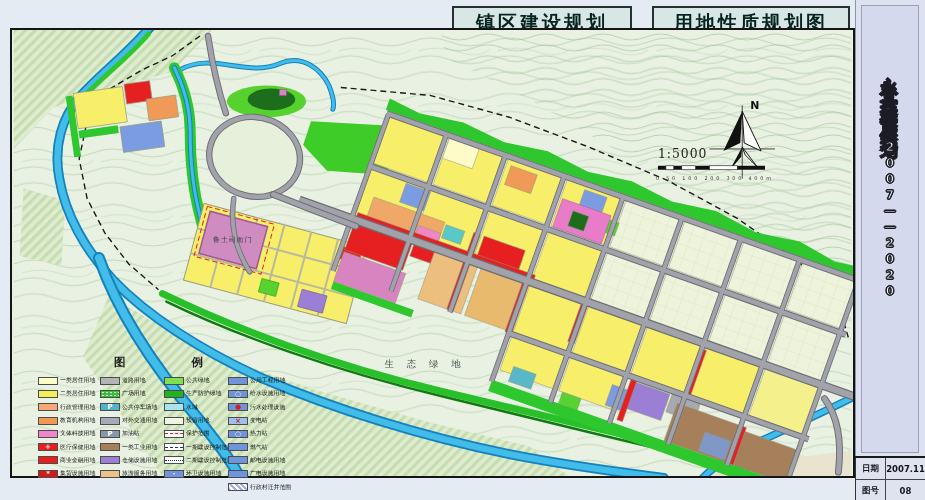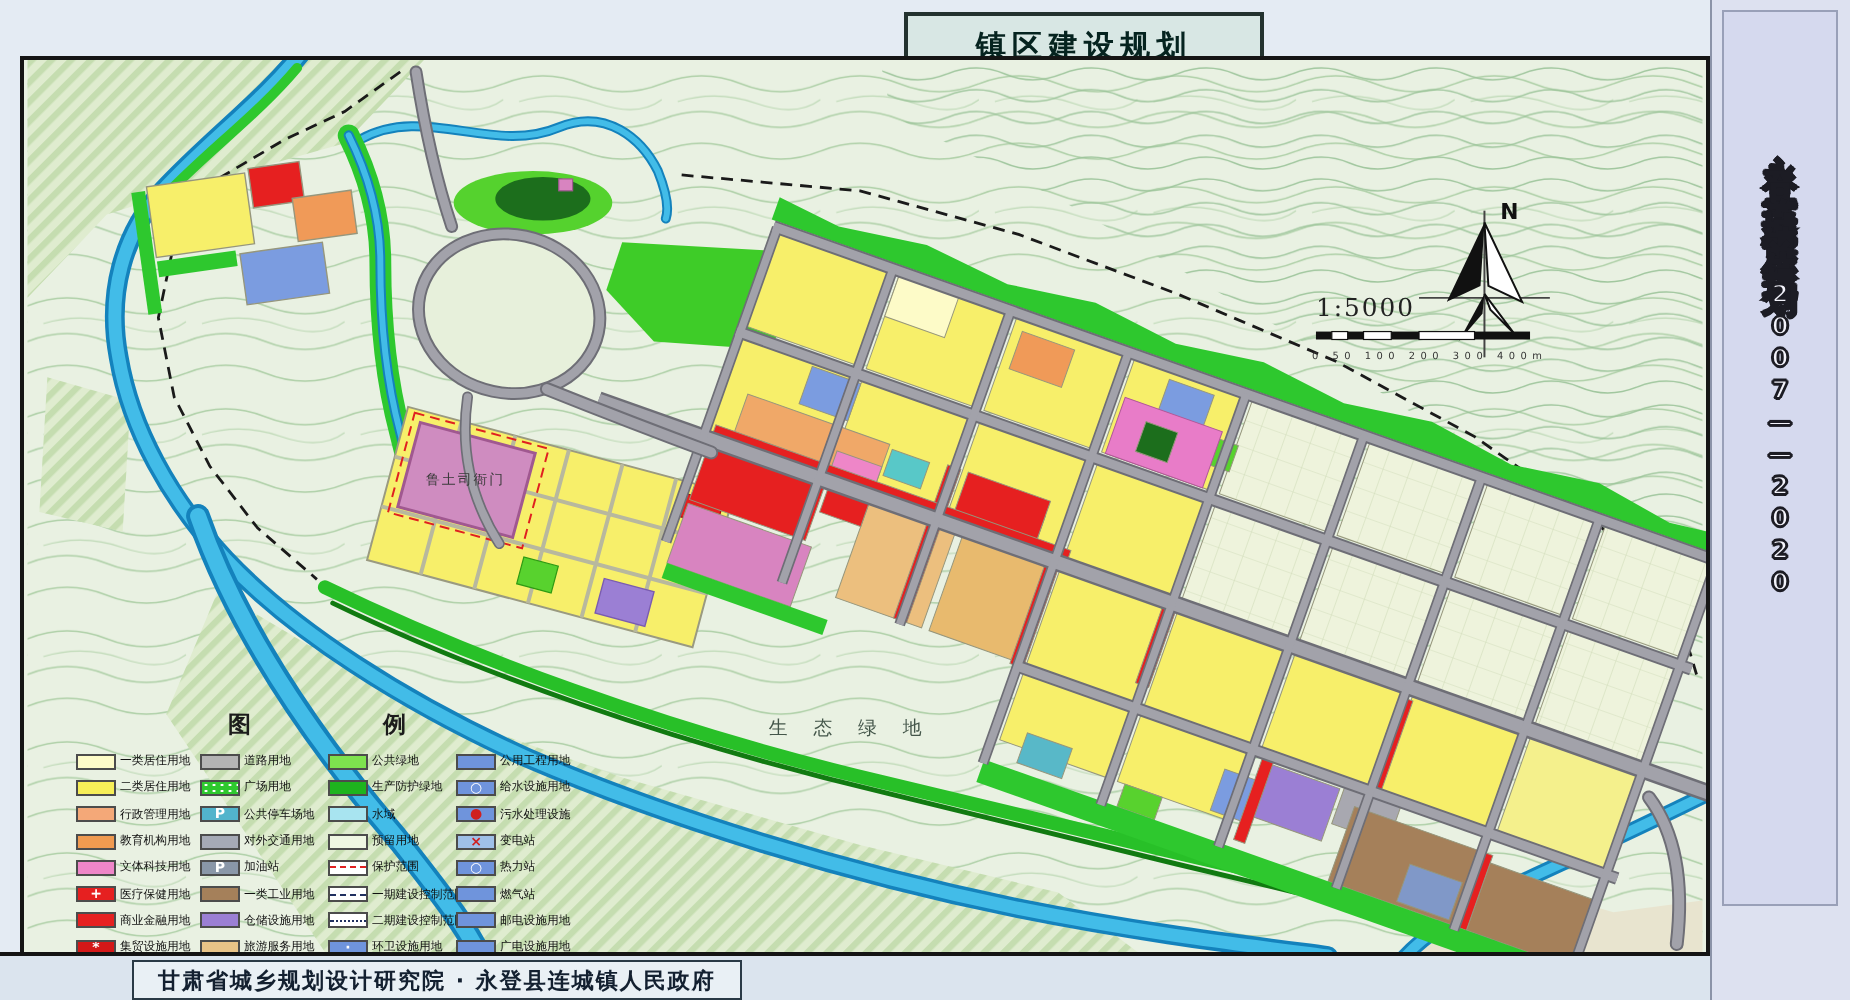--- a/index.html
+++ b/index.html
@@ -1,21 +1,21 @@
 <!DOCTYPE html>
 <html><head>
 <meta charset="utf-8">
 <style>
   html,body{margin:0;padding:0}
   .canvas{position:relative;width:925px;height:500px;background:#e4ebf3;overflow:hidden;
           font-family:"DejaVu Sans",sans-serif}
   
   .title-box{position:absolute;top:6px;height:34px;background:#d8e7e4;border:2px solid #23322f;
              display:flex;align-items:center;justify-content:center;font-weight:bold;
-             font-size:15px;letter-spacing:3px;color:#05231f;box-sizing:border-box}
+             font-size:19px;letter-spacing:3px;color:#05231f;box-sizing:border-box}
   #title-left{left:452px;width:180px}
   #title-right{left:652px;width:198px}
   
   .map-area{position:absolute;left:10px;top:28px;width:841px;height:446px;border:2px solid #151515;
             background:#e9f1e2}
   .map-area svg{position:absolute;left:0;top:0}
   
   #legend{position:absolute;left:0;top:16px;width:100%;height:100%;pointer-events:none}
   .lg-title{position:absolute;left:102px;top:309px;font-size:11.5px;font-weight:bold;
             letter-spacing:10px;color:#1c1c1c;white-space:pre}
@@ -48,20 +48,21 @@
   .credit{position:absolute;left:66px;top:2px;height:18px;padding:0 12px;border:1.4px solid #2a3a46;
           background:#e9f0f5;display:flex;align-items:center;font-size:11px;font-weight:bold;
           letter-spacing:1px;color:#132030}
 </style>
 </head>
 <body>
 
 <div class="canvas">
 
   <div class="title-box" id="title-left">镇区建设规划</div>
+  <div class="title-box" id="title-right">用地性质规划图</div>
 
   <div class="map-area">
     <svg width="841" height="446" viewBox="0 0 845 450">
       <defs>
         <pattern id="topo" width="80" height="56" patternUnits="userSpaceOnUse">
           <path d="M0,12 Q20,4 40,12 T80,12 M0,30 Q20,22 40,30 T80,30 M0,46 Q20,38 40,46 T80,46" fill="none" stroke="#adcfa6" stroke-width="0.7"></path>
           <path d="M8,21 Q28,15 48,22 T80,20" fill="none" stroke="#bcd8b4" stroke-width="0.6"></path>
         </pattern>
         <pattern id="topo2" width="58" height="34" patternUnits="userSpaceOnUse">
           <path d="M0,7 Q15,1 29,7 T58,7 M0,18 Q15,12 29,18 T58,18 M0,29 Q15,23 29,29 T58,29" fill="none" stroke="#9cc49a" stroke-width="0.7"></path>
@@ -413,19 +414,22 @@
           </div>
         </div>
       </div>
   </div>
 
   <div class="sidebar">
     <div class="sb-panel">
       <div class="sb-title">永登县连城镇总体规划</div>
       <div class="sb-years">2007——2020</div>
     </div>
+    <div class="sb-table">
+      <div class="sb-cell">日期</div>
+      <div class="sb-cell">2007.11</div>
+      <div class="sb-cell">图号</div>
+      <div class="sb-cell">08</div>
+    </div>
   </div>
 
-  <div class="footer">
-    <div class="credit">甘肃省城乡规划设计研究院 · 永登县连城镇人民政府</div>
-  </div>
 
 </div>
 
 </body></html>

